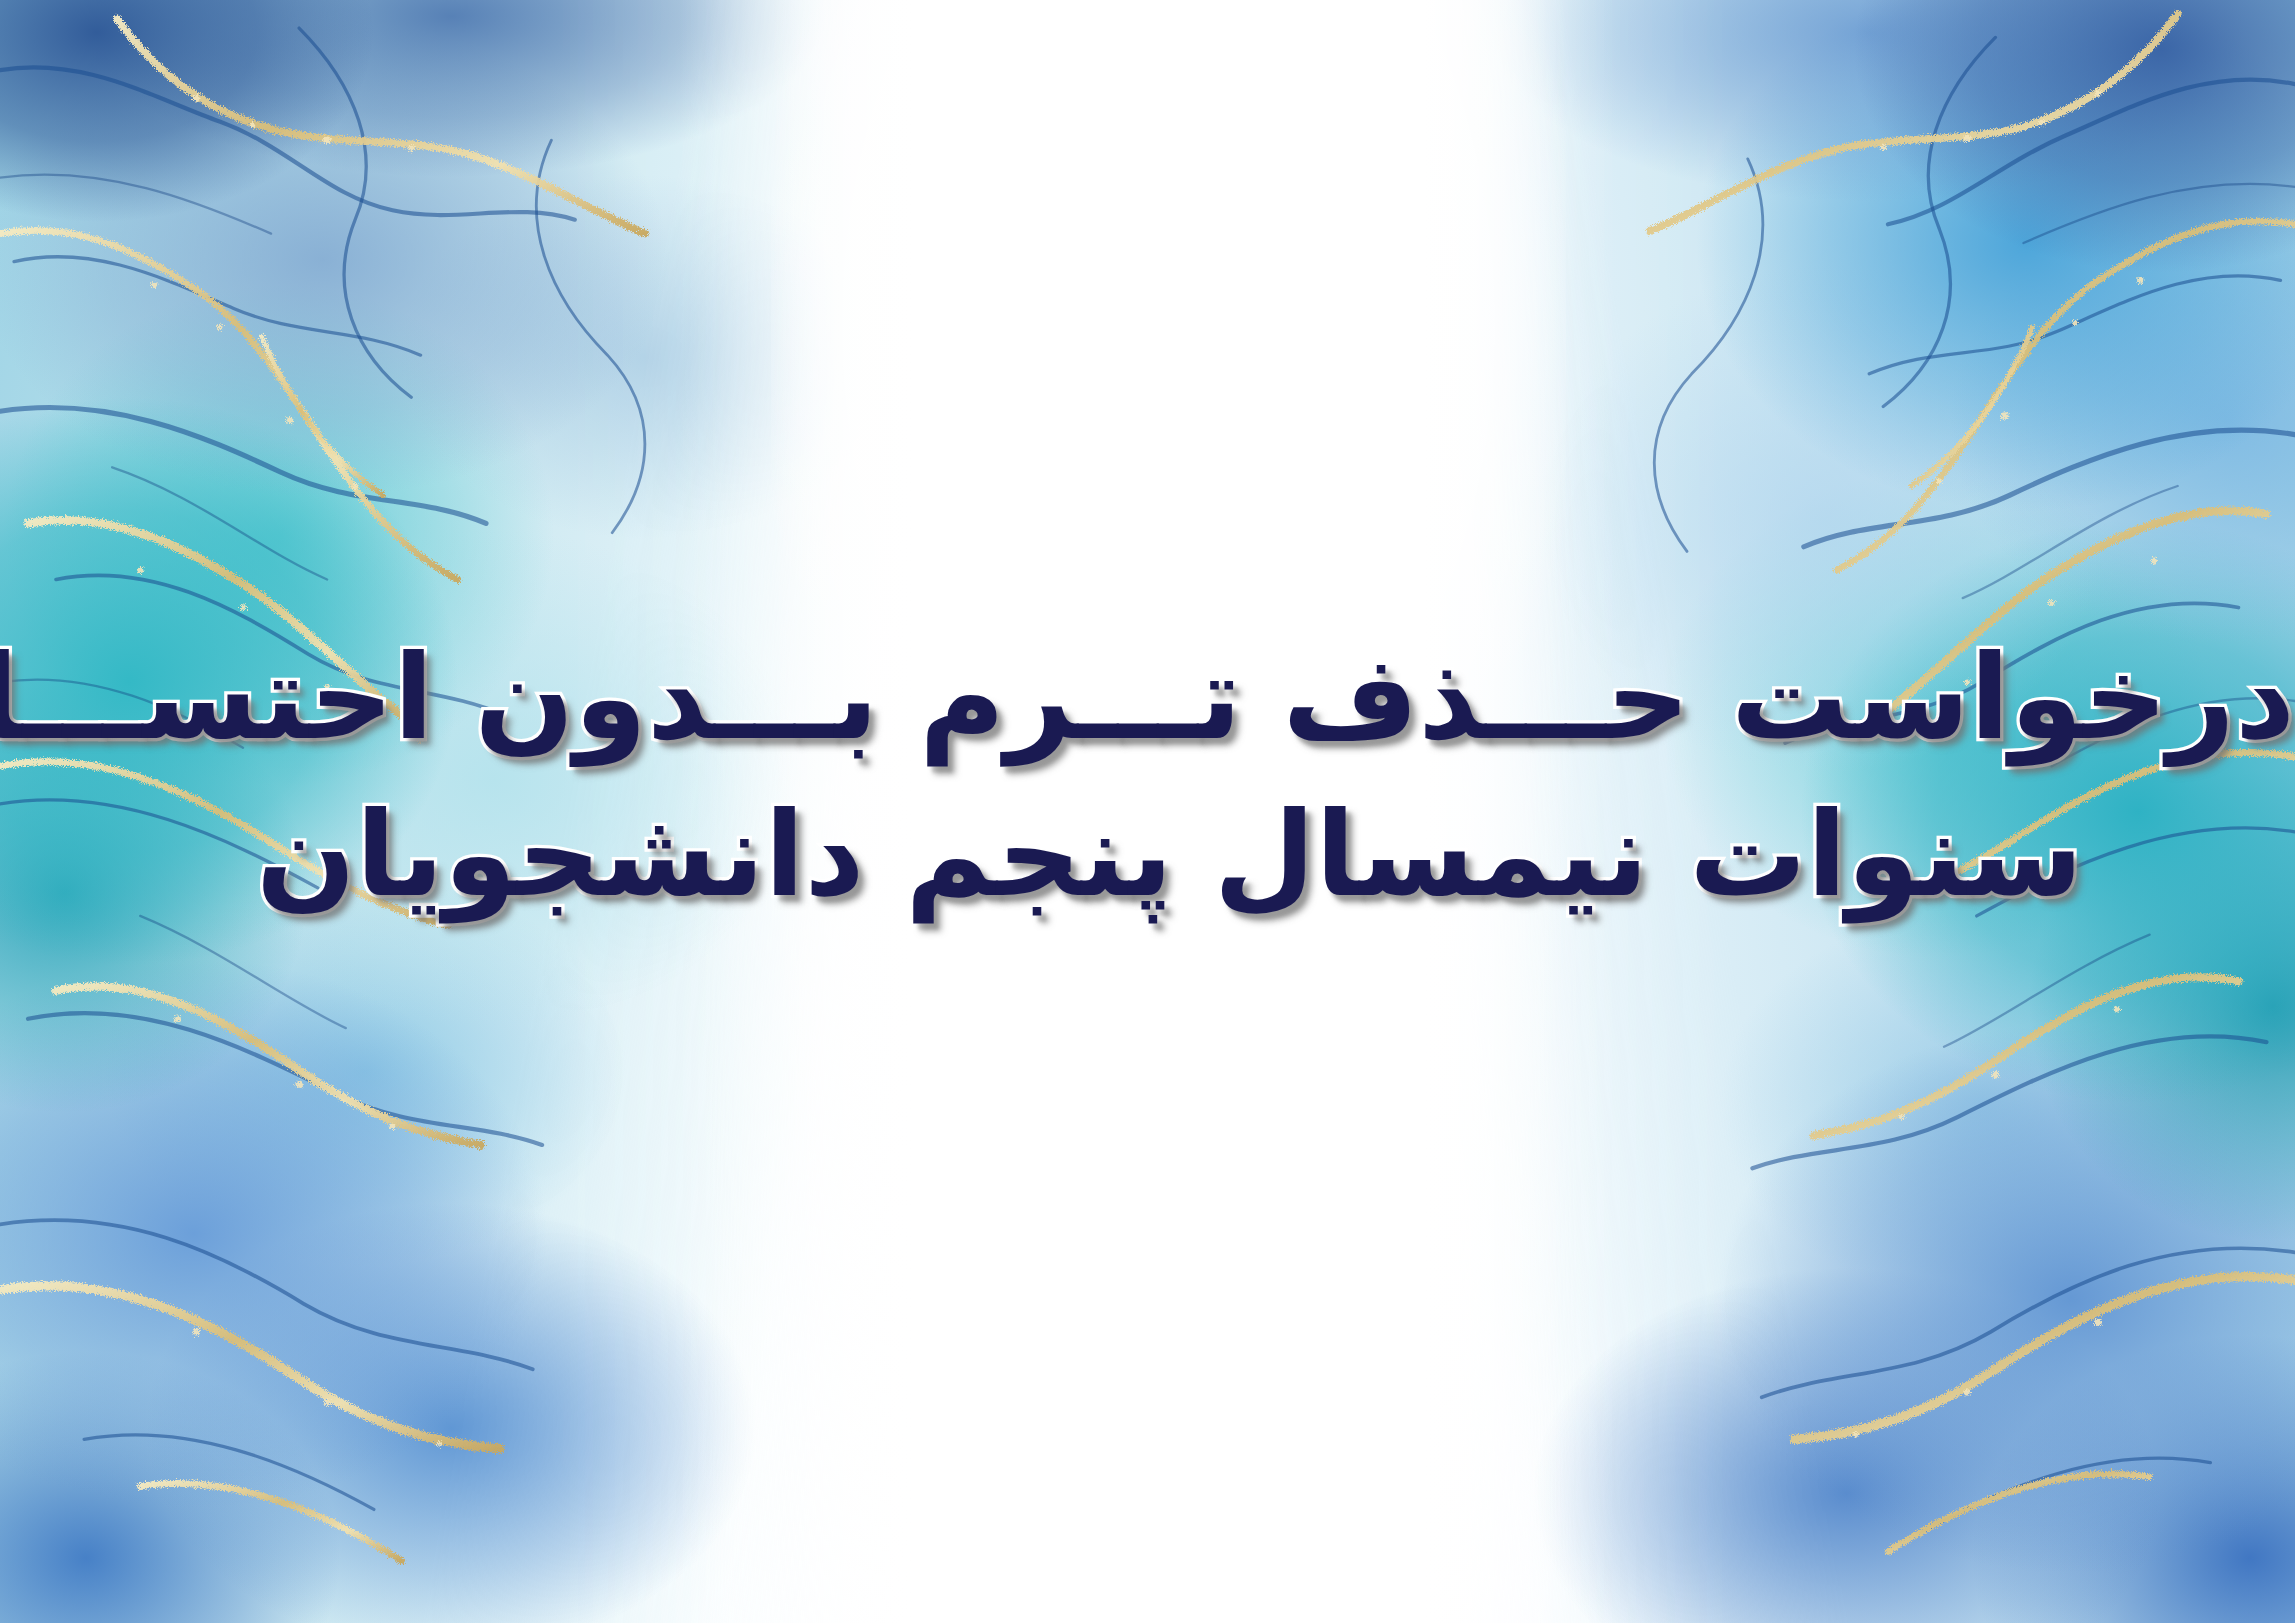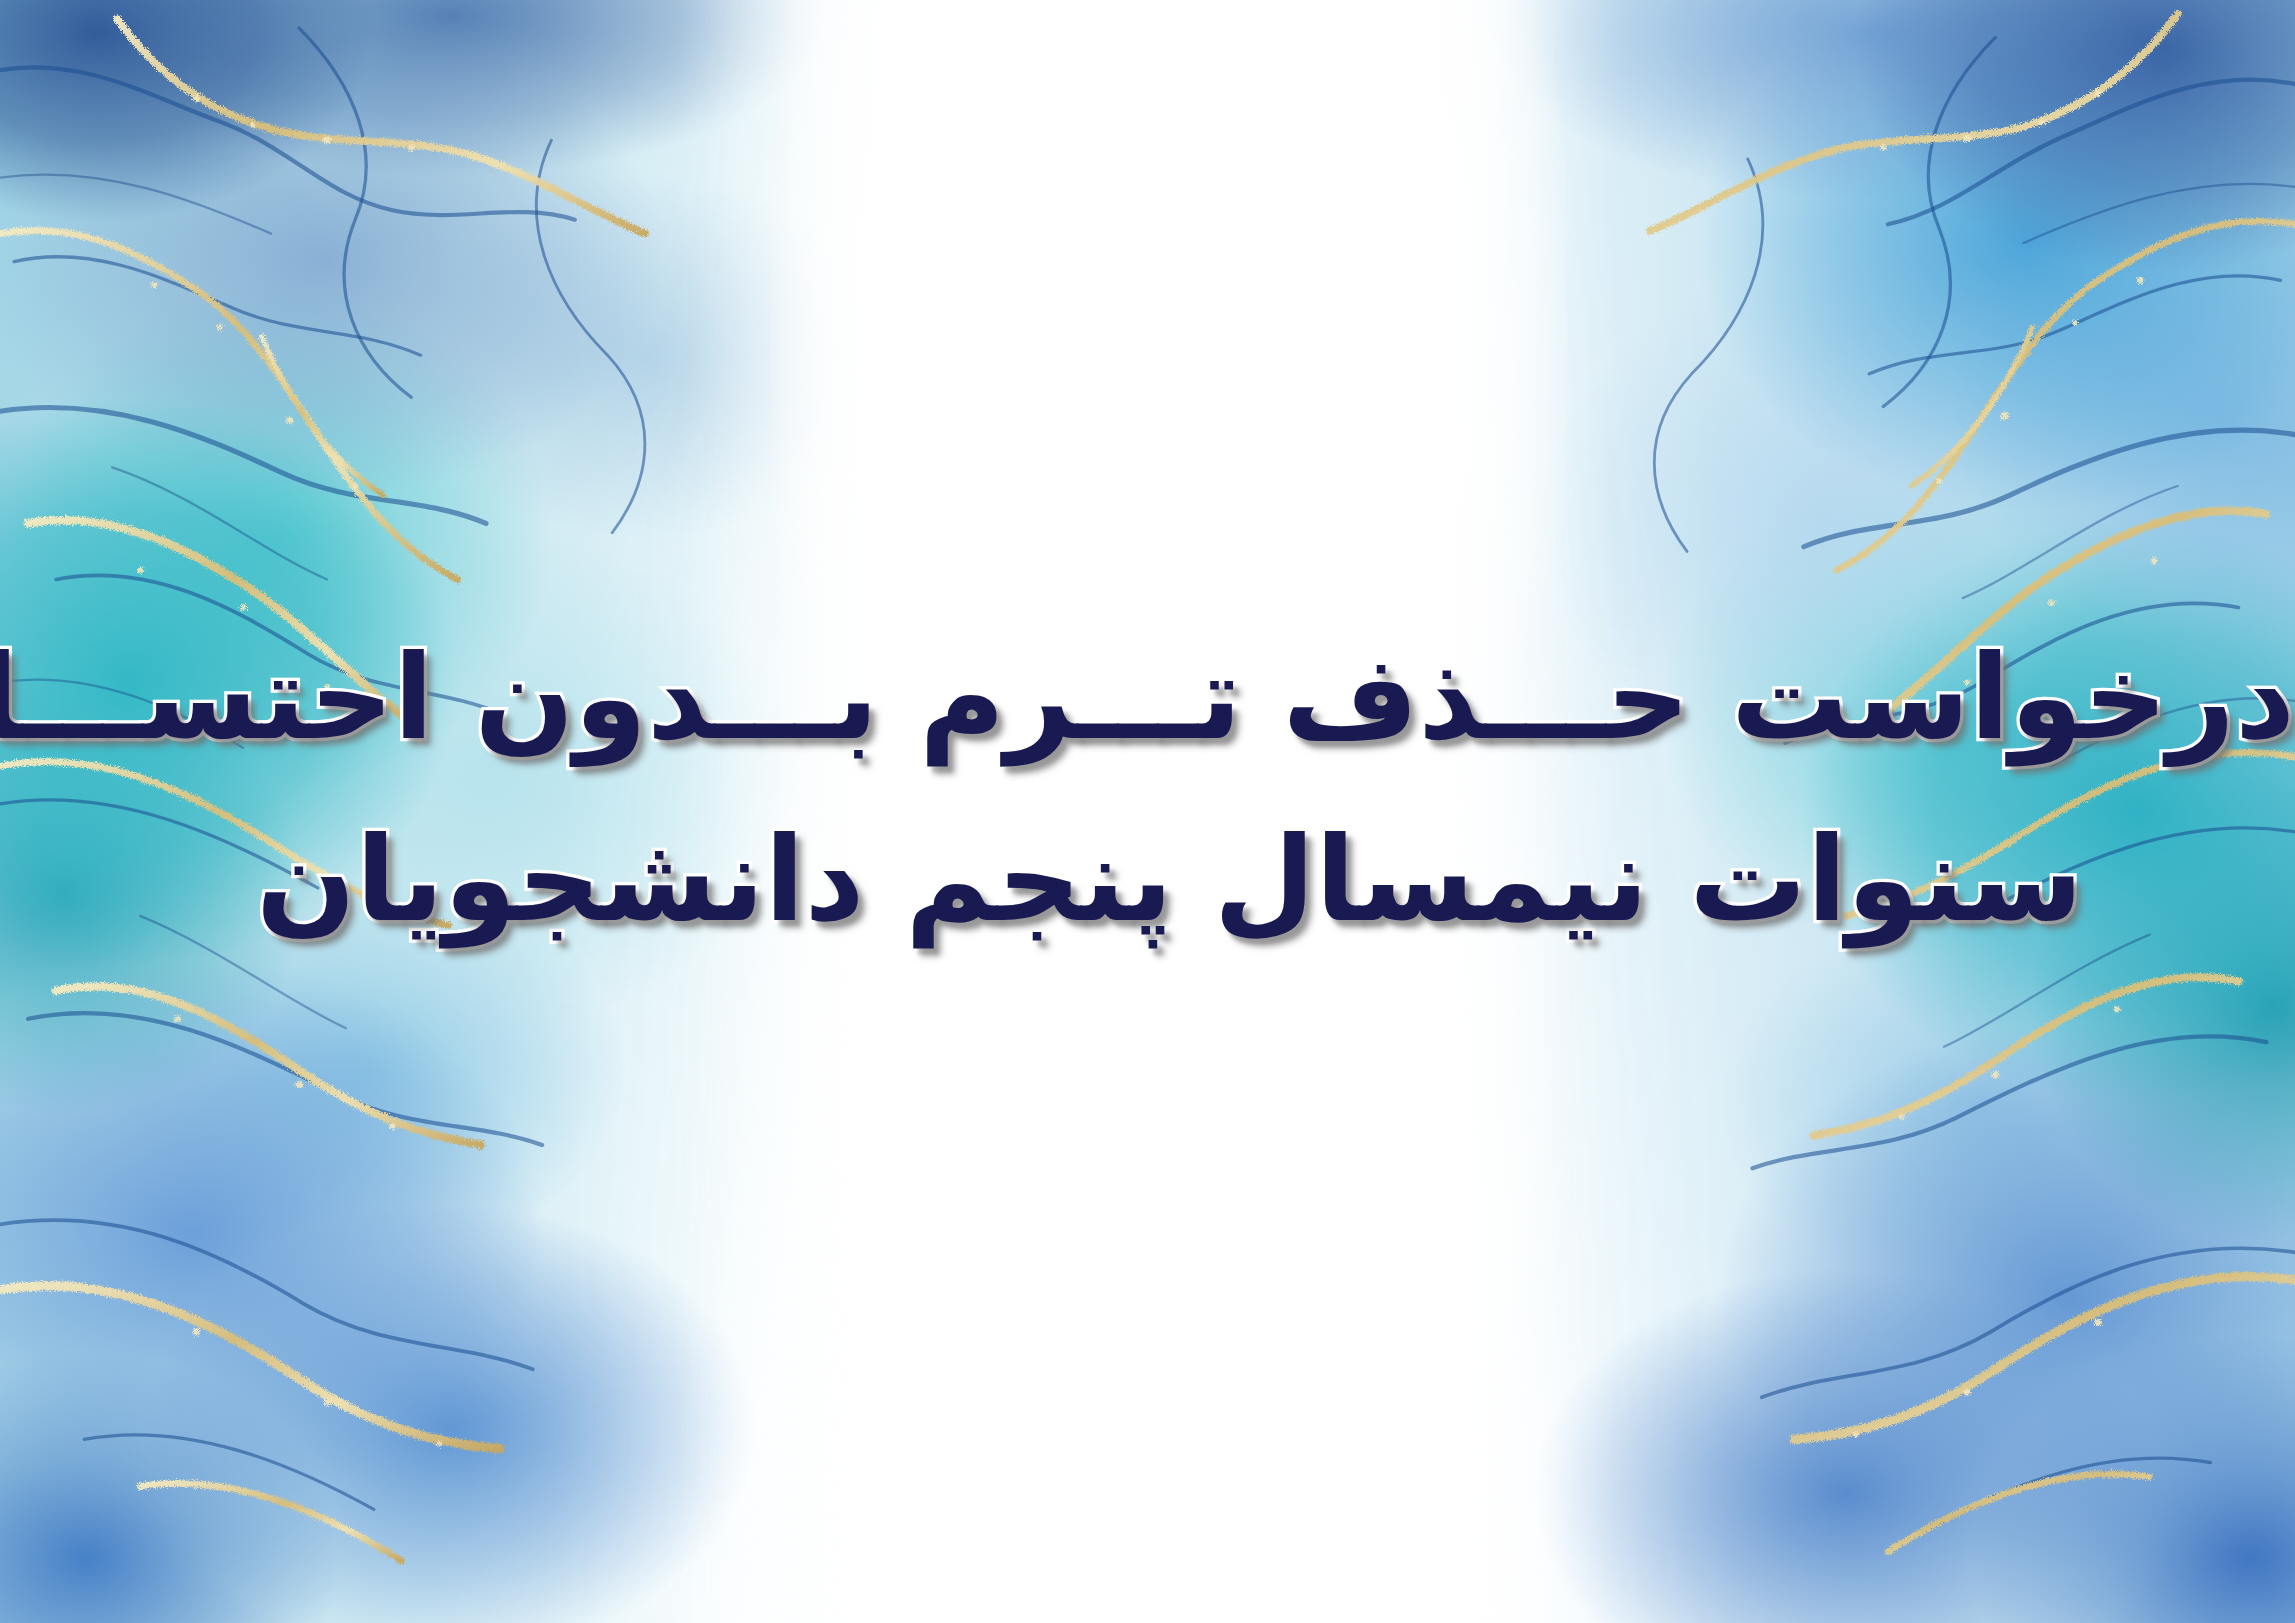--- a/index.html
+++ b/index.html
@@ -117,21 +117,21 @@
     line-height:1.30;
     letter-spacing:0;
     
     -webkit-text-stroke:6.5px #ffffff;
     paint-order:stroke fill;
     text-shadow:
       7.5px 7.5px 6.5px rgba(110,110,110,.55),
       4.7px 5.6px 3.7px  rgba(130,130,130,.40);
   }
   .line-1{ font-size:117px; }
-  .line-2{ font-size:117px; margin-top:30px;padding-left:44px; }
+  .line-2{ font-size:117px; margin-top:5px;padding-left:44px; }
 </style>
 </head>
 <body>
 
 <div id="slide">
 
   <div class="bg-layer">
 
     <div class="ink-left"></div>
     <div class="ink-right"></div>

